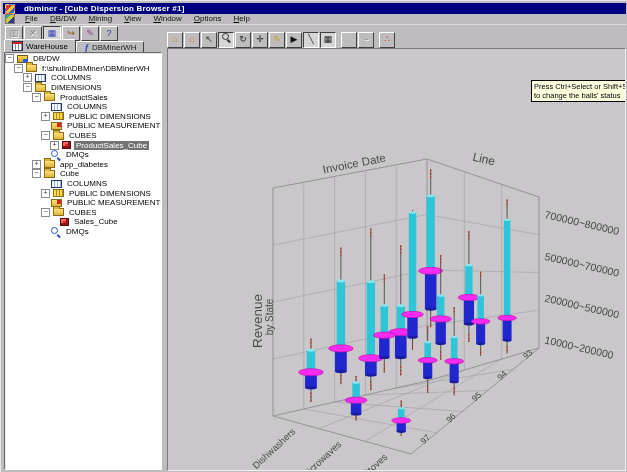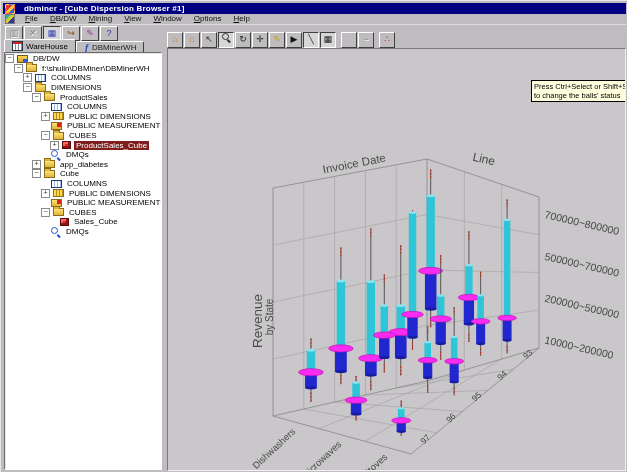--- a/index.html
+++ b/index.html
@@ -44,21 +44,21 @@
        background:repeating-linear-gradient(90deg,#fff 0 2px,#88b 2px 3px);box-shadow:inset 0 2px 0 #d22;}
   .tabicon-dim{color:#2244cc;font-weight:bold;font-style:italic;font-size:9px;flex:none;}
   #treepanel{position:absolute;left:3px;top:51px;width:156px;bottom:3px;background:#fff;
              border:1px solid;border-color:#6f6c6f #fff #fff #6f6c6f;box-shadow:inset 1px 1px 0 #3a3a3a22;
              font-size:8px;color:#000;overflow:hidden;padding-top:1px;}
   .trow{display:flex;align-items:center;height:9.6px;white-space:nowrap;cursor:default;}
   .texp{width:7px;height:7px;flex:none;border:1px solid #8a8a8a;background:#fff;color:#333;
         font-size:7px;line-height:6px;text-align:center;margin-right:2px;cursor:pointer;}
   .tspace{width:9px;flex:none;}
   .tlabel{padding:0 2px;}
-  .trow.selected .tlabel{background:#7f1d1d;color:#fff;}
+  .trow.selected .tlabel{background:#737373;color:#fff;}
   
   .ti{width:11px;height:8px;display:inline-block;margin:0 3px 0 1px;flex:none;position:relative;box-sizing:border-box;}
   .ti-db{background:linear-gradient(#ffd84d,#caa02c);border:1px solid #6f5a14;}
   .ti-db::after{content:"";position:absolute;right:-1px;bottom:-1px;width:5px;height:4px;background:#3355dd;}
   .ti-folder{background:linear-gradient(#ffe27a,#e0b437);border:1px solid #8a6d1d;}
   .ti-folder::before{content:"";position:absolute;top:-3px;left:-1px;width:5px;height:2px;background:#e0b437;border:1px solid #8a6d1d;border-bottom:none;}
   .ti-table{border:1px solid #223a66;background:repeating-linear-gradient(90deg,#fff 0 2px,#9ab8ee 2px 3px);}
   .ti-dim{border:1px solid #8a6d1d;background:repeating-linear-gradient(90deg,#ffd84d 0 2px,#b58e1f 2px 3px);}
   .ti-meas{background:linear-gradient(#ffe27a,#e0b437);border:1px solid #8a6d1d;}
   .ti-meas::after{content:"";position:absolute;right:0;top:0;width:4px;height:4px;background:#d22;}

